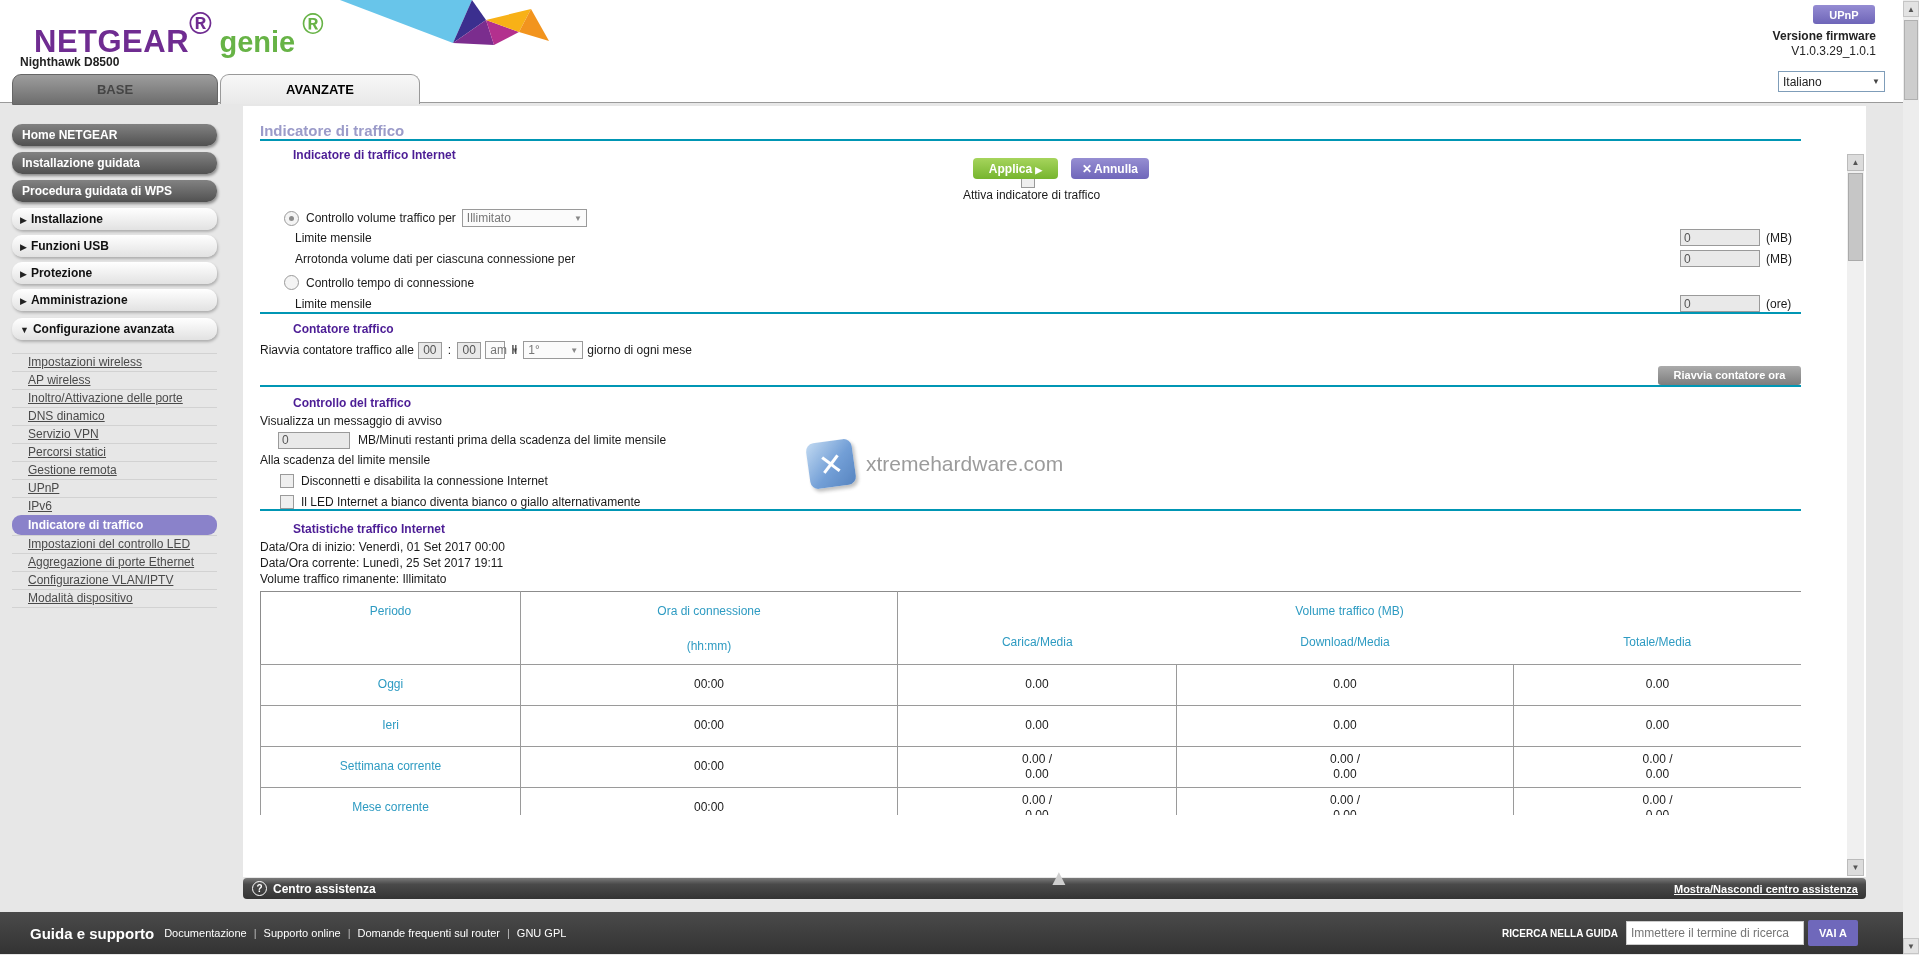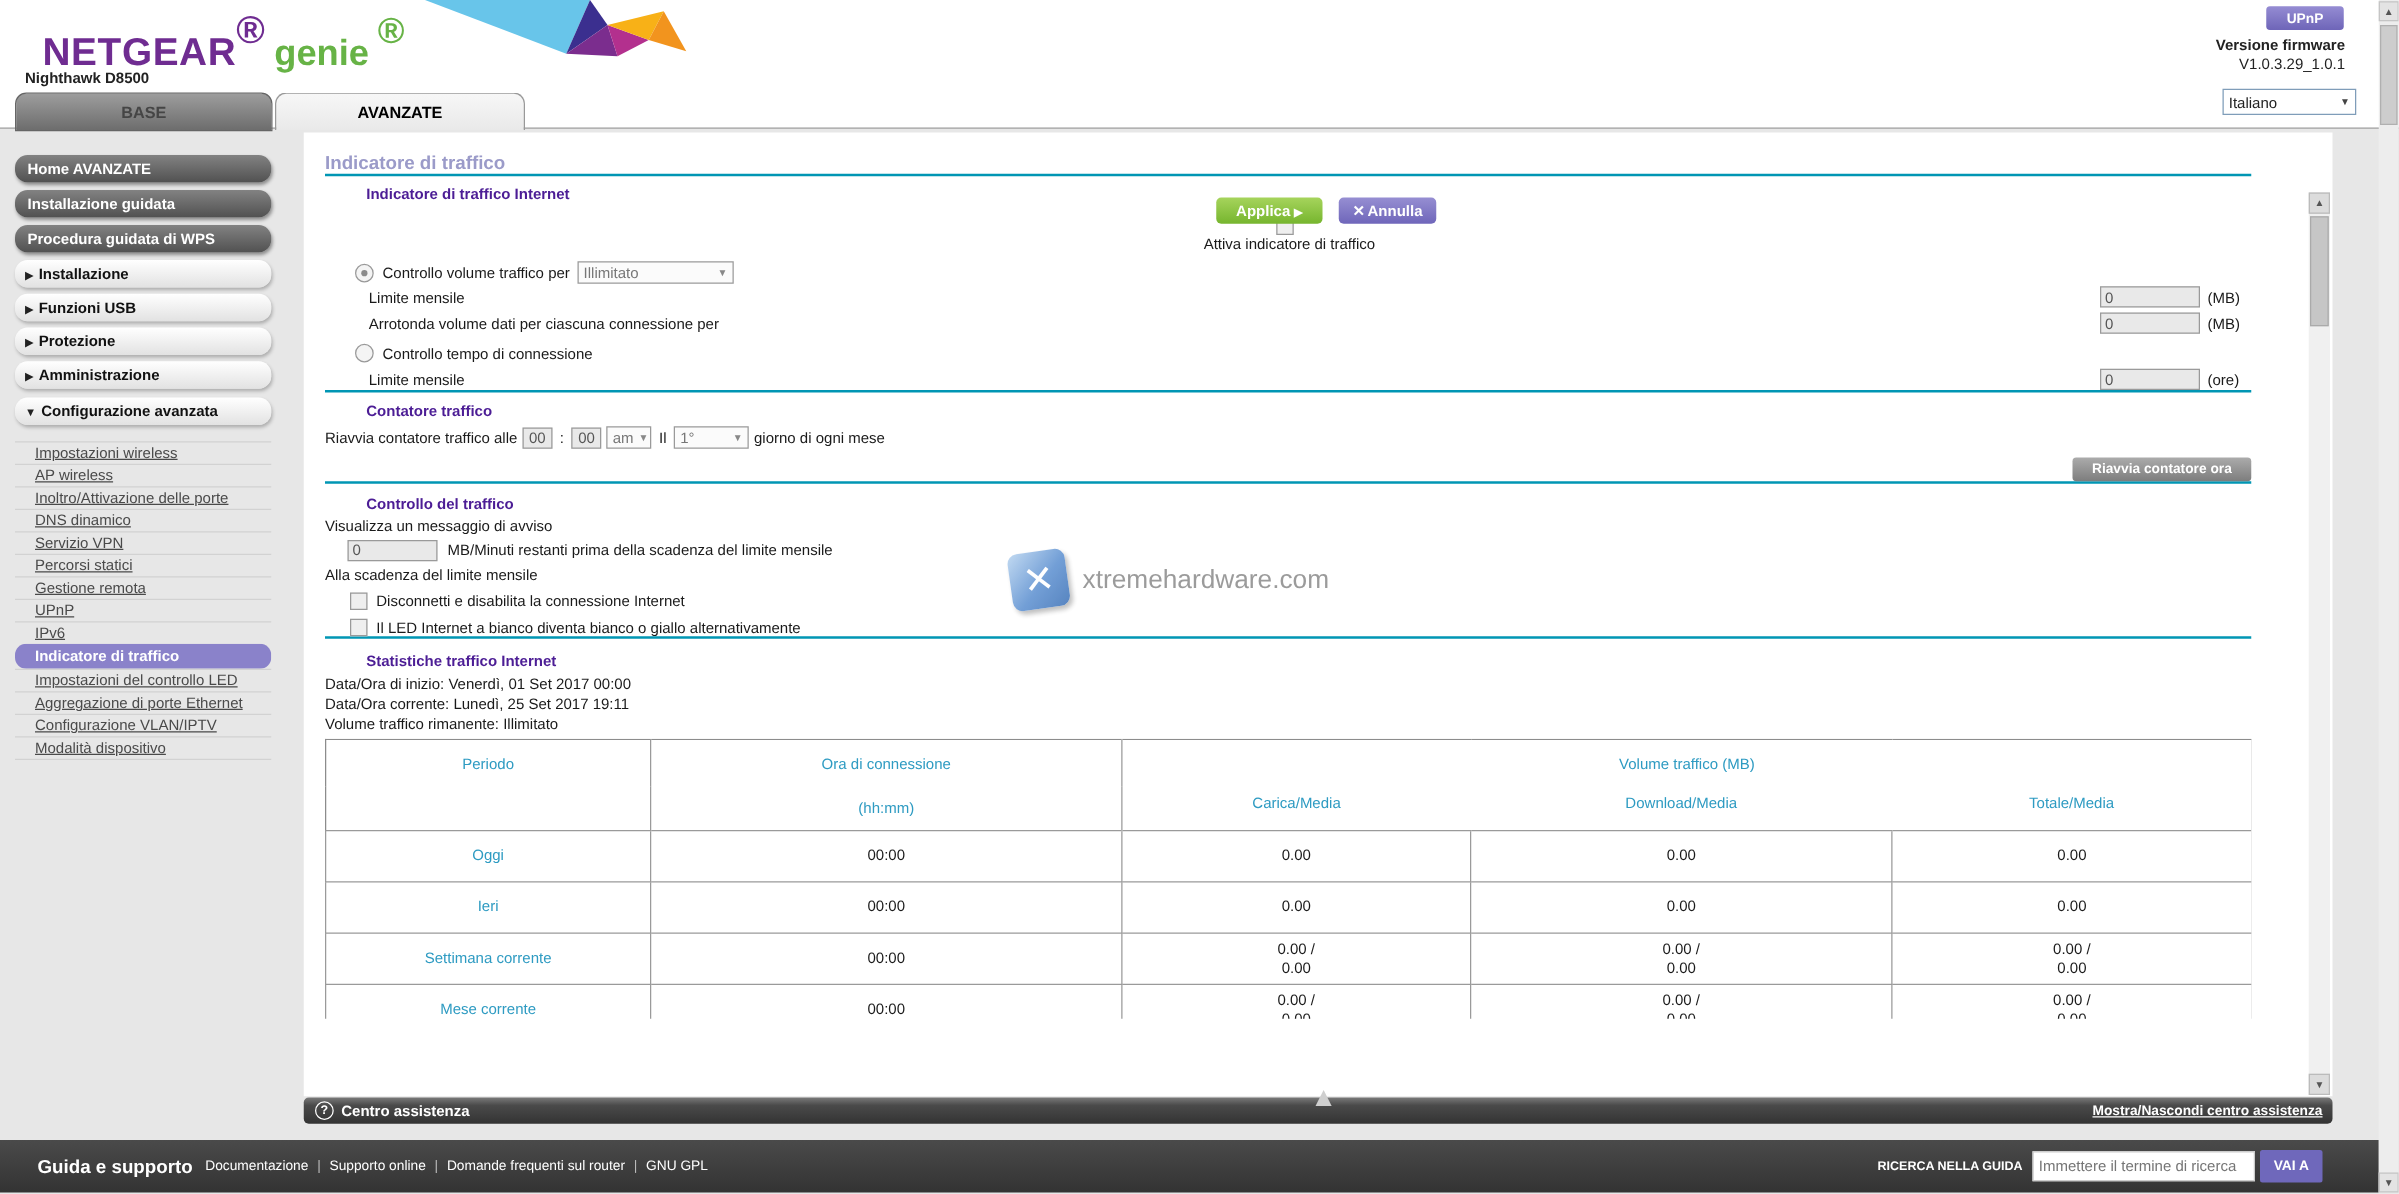--- a/index.html
+++ b/index.html
@@ -71,21 +71,21 @@
   .radio{width:13px;height:13px;border:1px solid #9a9a9a;border-radius:50%;background:#f4f4f4;display:inline-flex;
          align-items:center;justify-content:center;margin-right:7px;flex:none;cursor:pointer;}
   .radio .dot{width:5px;height:5px;border-radius:50%;background:#8b8b8b;display:none;}
   .radio.checked .dot{display:block;}
   .tin{height:15px;background:#e9e9e9;border:1px solid #9a9a9a;color:#555;font-size:12px;padding:0 3px;font-family:inherit;}
   .w78{width:72px;} .w70{width:64px;} .w20{width:16px;text-align:center;}
   .unit{margin-left:6px;width:35px;}
   .fselect{border:1px solid #9a9a9a;background:#fbfbfb;color:#777;height:18px;display:inline-flex;align-items:center;
            padding:0 4px;font-size:12px;cursor:pointer;box-sizing:border-box;}
   .fselect .chev{margin-left:auto;font-size:8px;color:#888;padding-left:4px;}
-  .wsel{width:125px;margin-left:6px;} .wampm{width:36px;} .wday{width:60px;}
+  .wsel{width:125px;margin-left:6px;} .wampm{width:20px;} .wday{width:60px;}
   .counter-row{margin-top:5px;gap:4px;}
   .counter-row .gap{margin:0 2px;}
   .restart-row{margin-top:6px;text-align:right;}
   .btn-gray{width:143px;height:19px;border:none;border-radius:3px;background:linear-gradient(#ababab,#7d7d7d);
             color:#fff;font-weight:bold;font-size:11px;cursor:pointer;}
   .plain{margin-top:4px;font-size:12px;color:#1a1a1a;}
   .warn-row{margin-top:4px;margin-left:18px;}
   .warn-row .tin{margin-right:8px;}
   .cbrow{margin-top:7px;}
   .stats-line{font-size:12px;color:#1a1a1a;line-height:16px;}
@@ -171,21 +171,21 @@
     <div class="lang">
       <span>Italiano</span>
       <span class="chev">▼</span>
     </div>
   </div>
   <div class="tabline"></div>
   <div class="tab tab-base">BASE</div>
   <div class="tab tab-adv">AVANZATE</div>
 
   <div class="sidebar">
-    <div class="sbtn">Home AVANZATE</div>
+    <div class="sbtn">Home NETGEAR</div>
     <div class="sbtn">Installazione guidata</div>
     <div class="sbtn">Procedura guidata di WPS</div>
     <div class="sexp"><span class="arr">▶</span><span>Installazione</span></div>
     <div class="sexp"><span class="arr">▶</span><span>Funzioni USB</span></div>
     <div class="sexp"><span class="arr">▶</span><span>Protezione</span></div>
     <div class="sexp"><span class="arr">▶</span><span>Amministrazione</span></div>
     <div class="sexp open"><span class="arr">▼</span><span>Configurazione avanzata</span></div>
     <div id="side-links">
         <div class="side-link"><span>Impostazioni wireless</span></div>
         <div class="side-link"><span>AP wireless</span></div>

